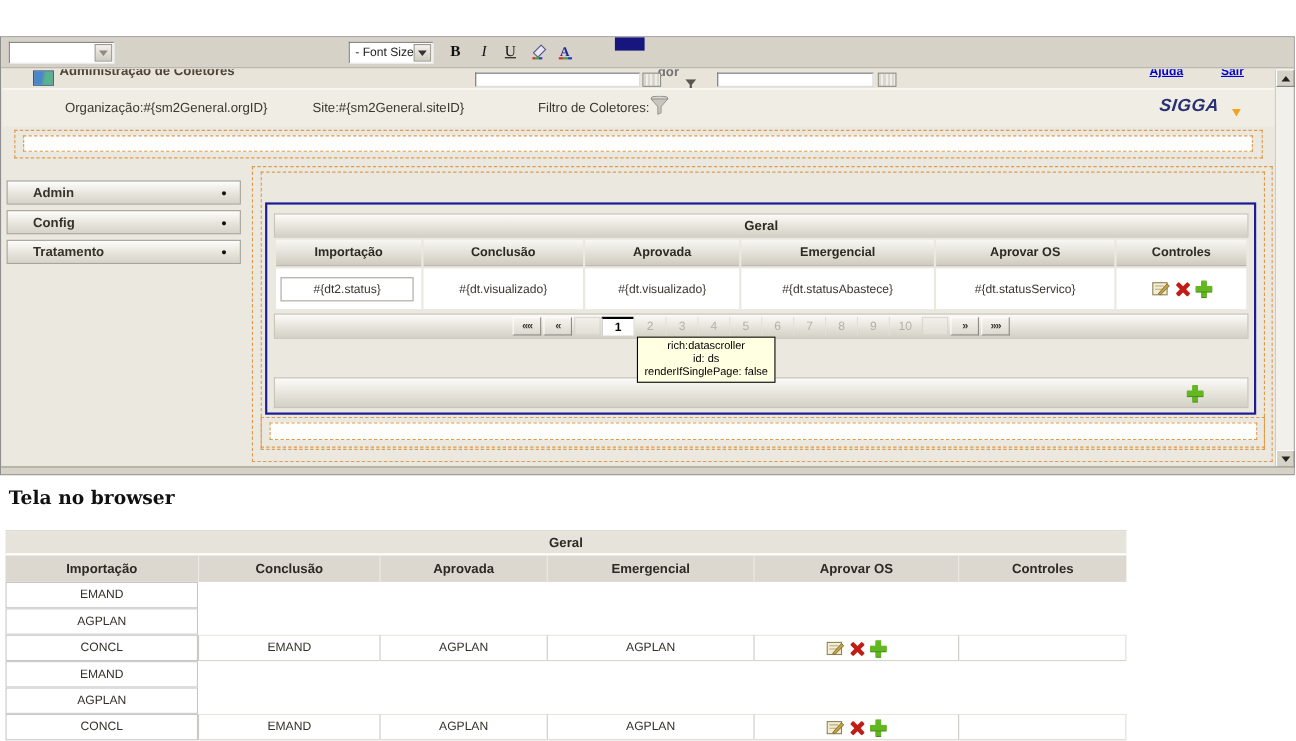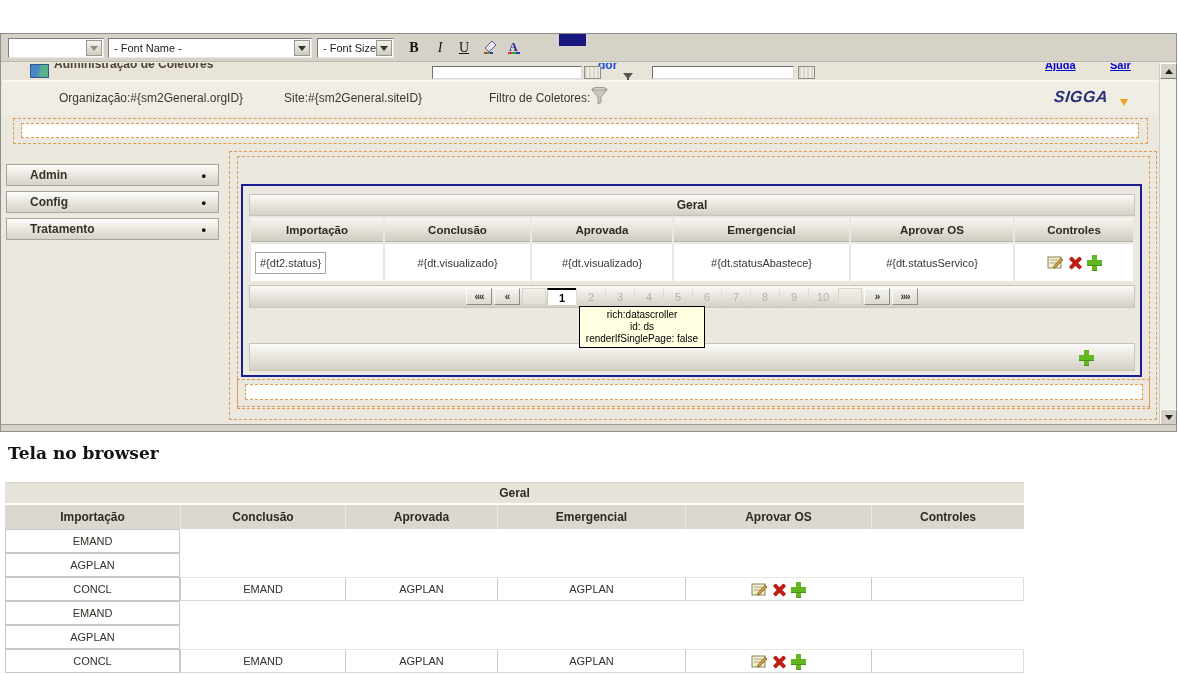--- a/index.html
+++ b/index.html
@@ -24,21 +24,21 @@
   .dd .tri { width:0; height:0; border-left:4px solid transparent; border-right:4px solid transparent;
              border-top:5px solid #333; }
   .tbtn { position:absolute; top:3px; height:21px; width:22px; display:flex; align-items:center;
           justify-content:center; font-family:"Liberation Serif", serif; font-size:14px; color:#111;
           cursor:default; }
   #navy-artifact { left:558px; top:0; width:27px; height:12px; background:#16167e; }
 
   
   #eclip { left:1px; top:29px; width:1157px; height:17px; background:#e8e4d9; overflow:hidden; }
   #eclip .t { position:absolute; top:-6px; left:52px; font-size:12px; font-weight:bold; color:#4c4336; }
-  #eclip .frag { position:absolute; top:-5px; left:596px; font-size:12px; font-weight:bold; color:#1d4ed8; }
+  #eclip .frag { position:absolute; top:-5px; left:596px; font-size:12px; font-weight:bold; color:#737373; }
   .mini-input { position:absolute; top:3px; height:13px; background:#fff;
                 border:1px solid; border-color:#6e6e6e #dadada #dadada #6e6e6e; }
   .mini-btn { position:absolute; top:3px; height:13px; width:17px;
               border:1px solid #8f8c83;
               background:repeating-linear-gradient(90deg,#d9d6cd 0 2px,#efede7 2px 4px); }
   .toplink { position:absolute; top:-4px; font-size:11px; font-weight:bold; color:#0000cc;
              text-decoration:underline; }
   #esep { left:1px; top:46px; width:1157px; height:2px; background:#f7f6f1; }
 
   
@@ -71,21 +71,21 @@
                display:flex; align-items:center; justify-content:center;
                font-size:12px; font-weight:bold; color:#2d2a24; }
   .ec-hrow { position:absolute; left:8px; top:32px; display:flex; gap:2px; }
   .ec-h { height:24px; display:flex; align-items:center; justify-content:center;
           font-size:11.5px; font-weight:bold; color:#2d2a24;
           background:linear-gradient(#f8f7f3,#ddd9cf 70%,#cecbc0); border-bottom:1px solid #b9b6ac; }
   .ec-drow { position:absolute; left:8px; top:58px; display:flex; gap:2px; }
   .ec-d { height:37px; background:#fff; display:flex; align-items:center; justify-content:center;
           font-size:11px; color:#3a362e; }
   .ec-d.first { justify-content:flex-start; padding-left:4px; }
-  .sel-box { border:1px solid #a8a59c; padding:4px 4px; }
+  .sel-box { border:1px solid #a8a59c; padding:4px 29px; }
   .w0{width:132px}.w1{width:145px}.w2{width:140px}.w3{width:175px}.w4{width:162px}.w5{width:118px}
 
   
   #pg-bar { position:absolute; left:6px; top:99px; width:886px; height:23px;
             display:flex; align-items:center; justify-content:center; }
   .pg-btn { height:17px; min-width:26px; padding:0 4px; margin:0 1px;
             border:1px solid; border-color:#fdfdfc #8f8c83 #8f8c83 #fdfdfc;
             background:linear-gradient(#f6f4ef,#dcd9d0); display:flex; align-items:center;
             justify-content:center; font-size:10px; font-weight:bold; color:#3a362e; letter-spacing:-1px; }
   .pg-spacer { height:17px; width:24px; margin:0 1px; border:1px solid #d8d5cc;
@@ -152,26 +152,20 @@
 <div id="stage">
 
 
   <div id="ewin" class="abs">
 
     <div id="etoolbar" class="abs">
       <div class="combo" style="left:7px; width:96px;">
         <span></span>
         <span class="dd">
             <span class="tri" style="border-top-color:#8f8c83;"></span>
-          </span>
-      </div>
-      <div class="combo" style="left:107px; width:204px;">
-        <span>- Font Name -</span>
-        <span class="dd">
-            <span class="tri"></span>
           </span>
       </div>
       <div class="combo" style="left:316px; width:77px;">
         <span>- Font Size -</span>
         <span class="dd">
             <span class="tri"></span>
           </span>
       </div>
       <div class="tbtn" style="left:402px; font-weight:bold;">B</div>
       <div class="tbtn" style="left:428px; font-style:italic;">I</div>

